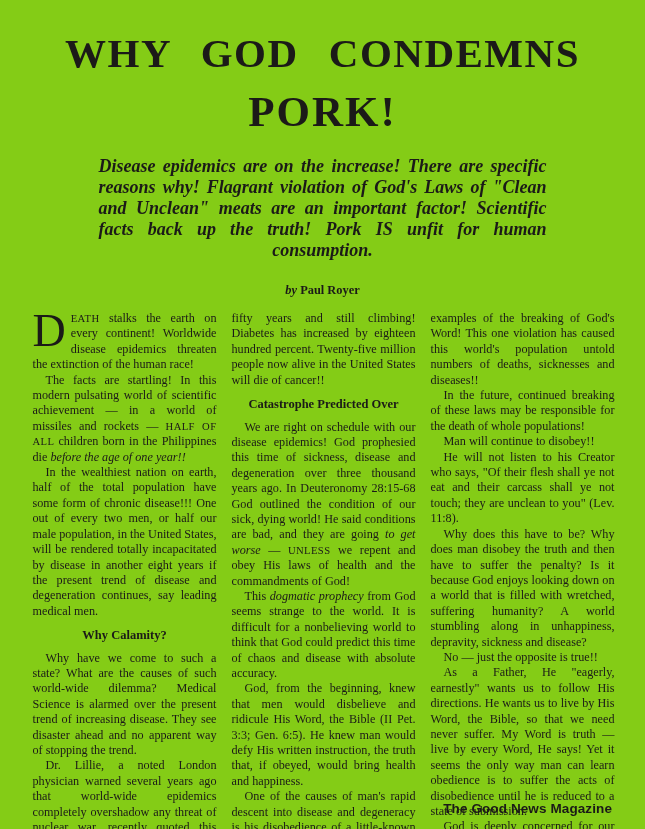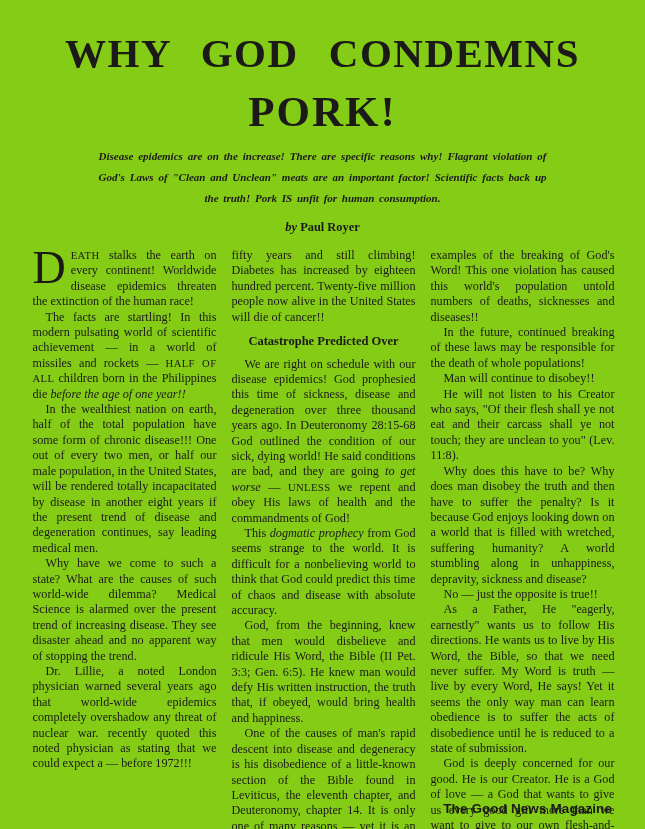--- a/index.html
+++ b/index.html
@@ -26,32 +26,32 @@
     word-spacing: 0.45em;
   }
   .title-line2 {
     font-size: 43px;
     line-height: 48px;
     margin-top: 12px;
     letter-spacing: 2px;
   }
   .deck {
     width: 448px;
-    margin: 10px auto 0;
+    margin: 20px auto 0;
     font-style: italic;
     font-weight: bold;
-    font-size: 11px;
+    font-size: 18px;
     line-height: 21px;
     text-align: justify;
     text-align-last: center;
     word-spacing: 2px;
   }
   .byline {
     text-align: center;
-    margin-top: 11px;
+    margin-top: 22px;
     font-size: 12.4px;
     font-weight: bold;
   }
   .cols {
     display: flex;
     justify-content: center;
     gap: 15px;
     margin-top: 13px;
     padding: 0 31px 0 33px;
   }
@@ -105,20 +105,21 @@
   <div class="deck">Disease epidemics are on the increase! There are specific reasons why! Flagrant violation of God's Laws of "Clean and Unclean" meats are an important factor! Scientific facts back up the truth! Pork IS unfit for human consumption.</div>
 
   <div class="byline"><span class="run-i">by </span>Paul Royer</div>
 
   <div class="cols">
 
     <div class="col">
       <p class="noindent"><span class="dropcap">D</span><span><span class="run-sc">EATH</span> stalks the earth on every continent! Worldwide disease epidemics threaten the extinction of the human race!</span></p>
       <p>The facts are startling! In this modern pulsating world of scientific achievement — in a world of missiles and rockets — <span class="run-sc">HALF OF ALL</span> children born in the Philippines die <span class="run-i">before the age of one year!!</span></p>
       <p>In the wealthiest nation on earth, half of the total population have some form of chronic disease!!! One out of every two men, or half our male population, in the United States, will be rendered totally incapacitated by disease in another eight years if the present trend of disease and degeneration continues, say leading medical men.</p>
+      <div class="colhead">Why Calamity?</div>
       <p>Why have we come to such a state? What are the causes of such world-wide dilemma? Medical Science is alarmed over the present trend of increasing disease. They see disaster ahead and no apparent way of stopping the trend.</p>
       <p>Dr. Lillie, a noted London physician warned several years ago that world-wide epidemics completely overshadow any threat of nuclear war.  recently quoted this noted physician as stating that we could expect a  — before 1972!!!</p>
 
     </div>
 
     <div class="col">
       <p class="noindent">fifty years and still climbing! Diabetes has increased by eighteen hundred percent. Twenty-five million people now alive in the United States will die of cancer!!</p>
       <div class="colhead">
         <div>Catastrophe Predicted Over</div>
       </div>

